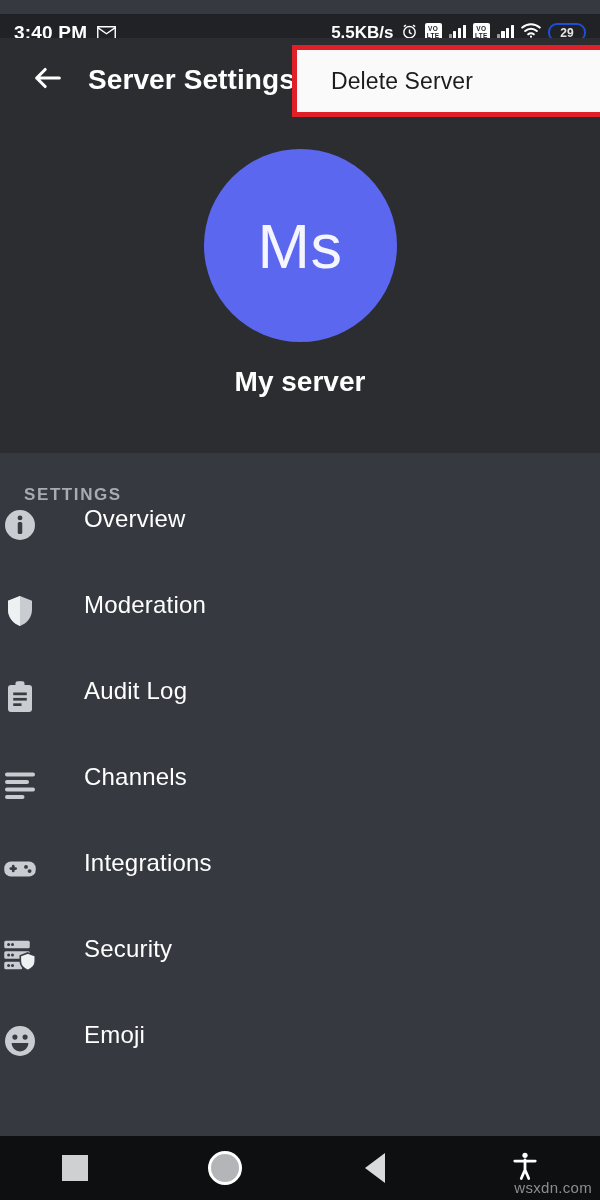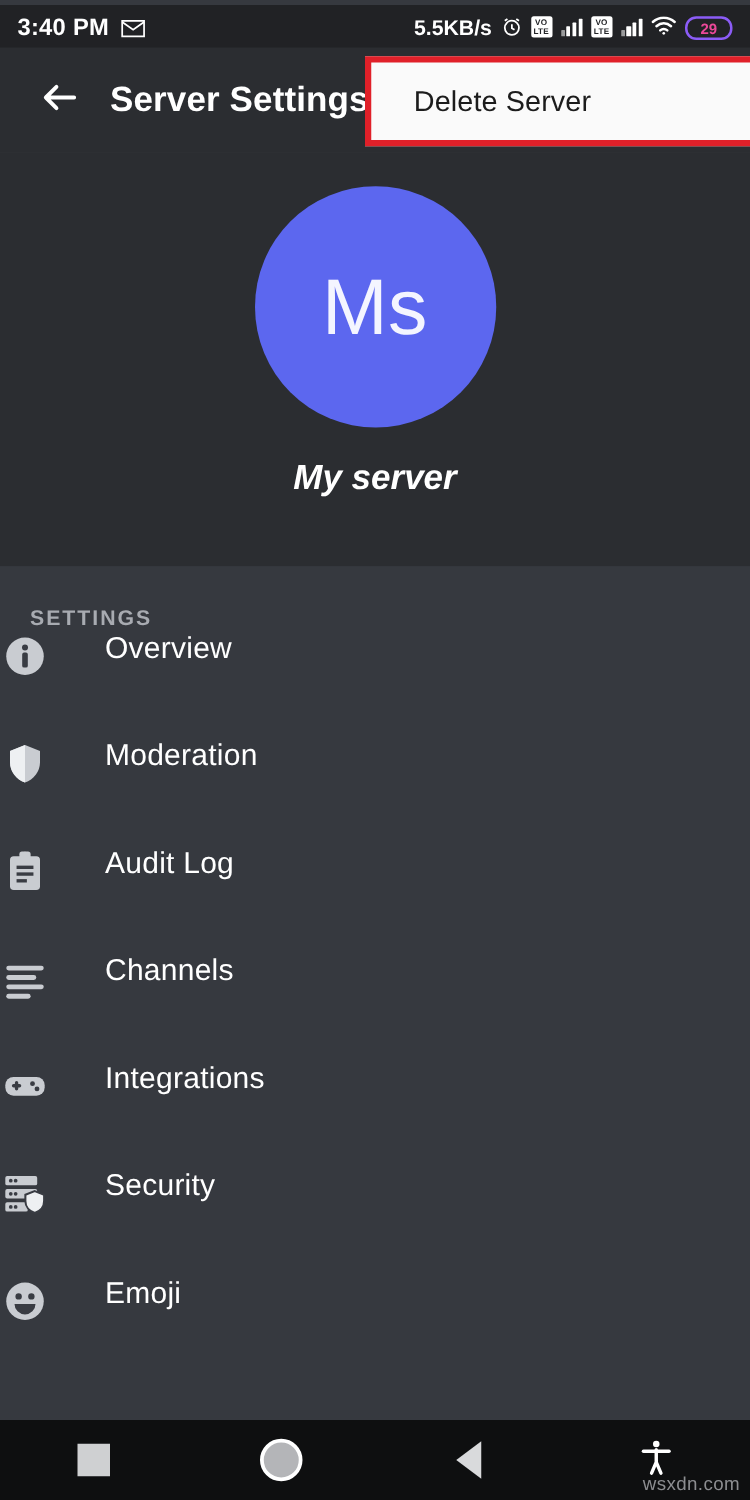--- a/index.html
+++ b/index.html
@@ -6,21 +6,21 @@
   html, body {
     width:600px; height:1200px;
     background:#2b2d31;
     font-family:"Liberation Sans", sans-serif;
     overflow:hidden;
   }
   .phone { position:relative; width:600px; height:1200px; background:#36393f; }
 
   
   .statusbar{
-    position:absolute; top:4px; left:0; width:600px; height:38px;
+    position:absolute; top:14px; left:0; width:600px; height:38px;
     background:#212225; color:#fff;
     display:flex; align-items:center; padding:0 14px;
   }
   .sb-left{ display:flex; align-items:center; gap:9px; }
   .sb-time{ font-size:19px; font-weight:700; letter-spacing:.2px; }
   .sb-right{ margin-left:auto; display:flex; align-items:flex-start; gap:7px; }
   .sb-net{ font-size:17px; font-weight:700; }
   .gmail-ic{ width:21px; height:16px; }
   .alarm-ic{ width:17px; height:17px; }
   .volte{
@@ -30,23 +30,23 @@
     letter-spacing:.2px;
   }
   .bars{ display:flex; align-items:flex-end; gap:1.5px; height:16px; }
   .bars i{ display:block; width:3.2px; background:#fff; border-radius:.5px; }
   .bars i:nth-child(1){ height:5px; opacity:.55;}
   .bars i:nth-child(2){ height:8px; }
   .bars i:nth-child(3){ height:11px; }
   .bars i:nth-child(4){ height:14px; }
   .wifi-ic{ width:20px; height:16px; }
   .battery{
-    width:38px;height:19px;border:2px solid #8b5cf6;border-radius:9px;
+    width:38px;height:19px;border:2px solid #1d4ed8;border-radius:9px;
     display:flex;align-items:center;justify-content:center;
-    font-size:12px;font-weight:700;color:#ec4899;
+    font-size:12px;font-weight:700;color:#e5e5e5;
   }
 
   
   .appbar{
     position:absolute; top:38px; left:0; width:600px; height:84px;
     background:#2b2d31; display:flex; align-items:center;
   }
   .back-btn{ width:64px; margin-left:16px; display:flex; align-items:center; justify-content:center; }
   .back-btn svg{ width:34px; height:34px; }
   .appbar-title{
@@ -71,21 +71,21 @@
   .server-head{
     position:absolute; top:122px; left:0; width:600px; height:331px;
     background:#2b2d31;
     display:flex; flex-direction:column; align-items:center;
   }
   .avatar{
     margin-top:27px; width:193px; height:193px; border-radius:50%;
     background:#5c67ef; display:flex; align-items:center; justify-content:center;
   }
   .avatar span{ color:#f4f5ff; font-size:63px; font-weight:400; letter-spacing:.5px; }
-  .server-name{ margin-top:24px; color:#fff; font-size:28px; font-weight:700;font-style:italic; }
+  .server-name{ margin-top:24px; color:#fff; font-size:28px; font-weight:700; }
 
   
   .list-area{
     position:absolute; top:453px; left:0; width:600px; height:747px;
     background:#36393f;
   }
   .section-label{
     color:#a8abb1; font-size:17px; font-weight:700;
     letter-spacing:1.6px; padding:32px 0 0 24px;
   }

